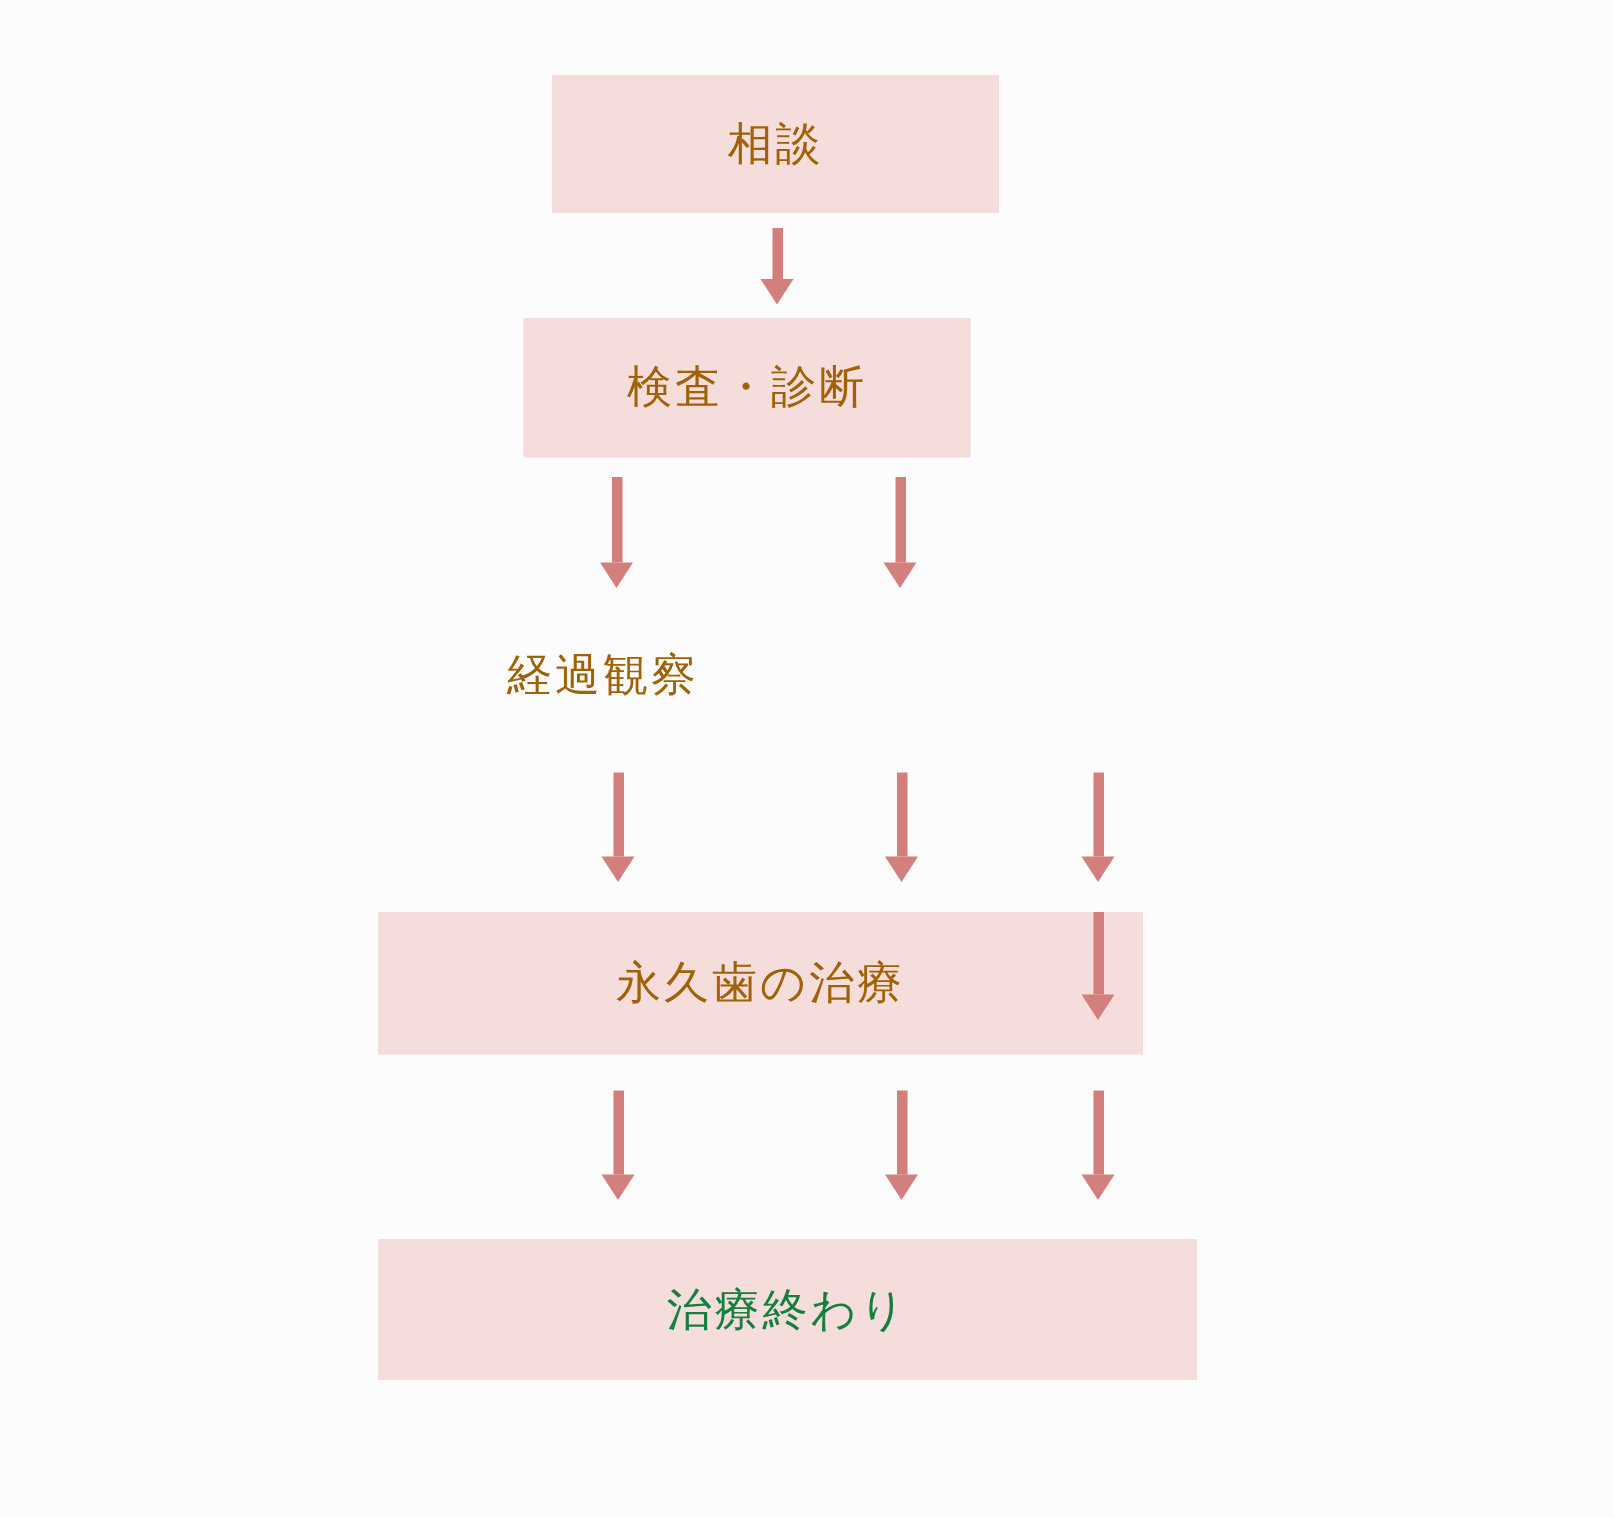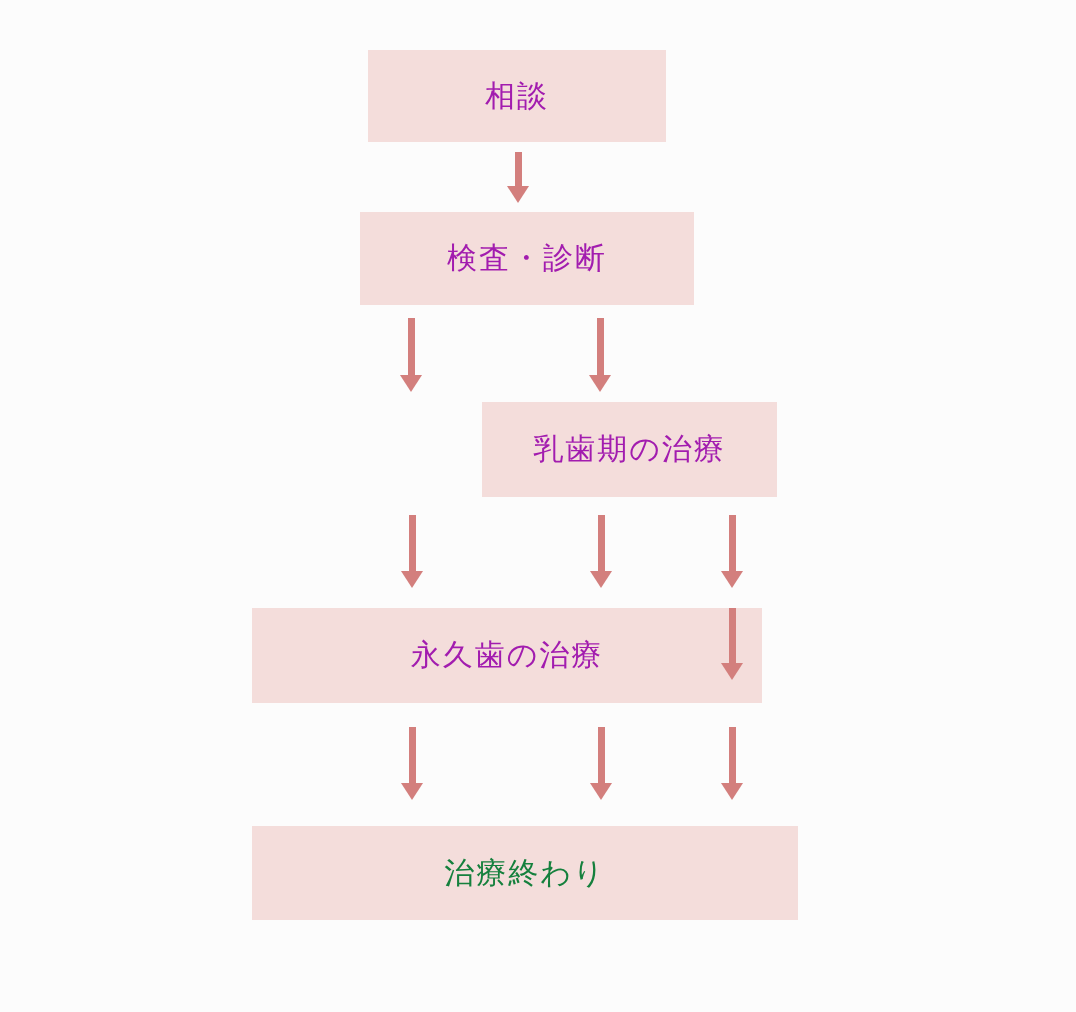--- a/index.html
+++ b/index.html
@@ -13,21 +13,21 @@
     background: #fcfcfc;
     overflow: hidden;
   }
   .node {
     position: absolute;
     display: flex;
     align-items: center;
     justify-content: center;
     font-size: 30px;
     letter-spacing: 2px;
-    color: #a21caf;
+    color: #a16207;
     font-weight: 400;
     white-space: nowrap;
   }
   .node.box {
     background: #f4dddb;
   }
   .node.accent-text {
     color: #15803d;
   }
   .arrow {
@@ -58,35 +58,35 @@
 
   <div class="node box" style="left:368px; top:50px; width:298px; height:92px;">
     <span>相談</span>
   </div>
 
   <div class="arrow" style="left:507px; top:152px; height:51px;">
     <span class="shaft"></span>
     <span class="head"></span>
   </div>
 
-  <div class="node box" style="left:360px; top:212px; width:334px; height:93px;">
+  <div class="node box" style="left:349px; top:212px; width:298px; height:93px;">
     <span>検査・診断</span>
   </div>
 
   <div class="arrow" style="left:400px; top:318px; height:74px;">
     <span class="shaft"></span>
     <span class="head"></span>
   </div>
   <div class="arrow" style="left:589px; top:318px; height:74px;">
     <span class="shaft"></span>
     <span class="head"></span>
   </div>
 
-  <div class="node box" style="left:482px; top:402px; width:295px; height:95px;">
-    <span>乳歯期の治療</span>
+  <div class="node" style="left:322px; top:404px; width:160px; height:92px;">
+    <span>経過観察</span>
   </div>
 
   <div class="arrow" style="left:401px; top:515px; height:73px;">
     <span class="shaft"></span>
     <span class="head"></span>
   </div>
   <div class="arrow" style="left:590px; top:515px; height:73px;">
     <span class="shaft"></span>
     <span class="head"></span>
   </div>

